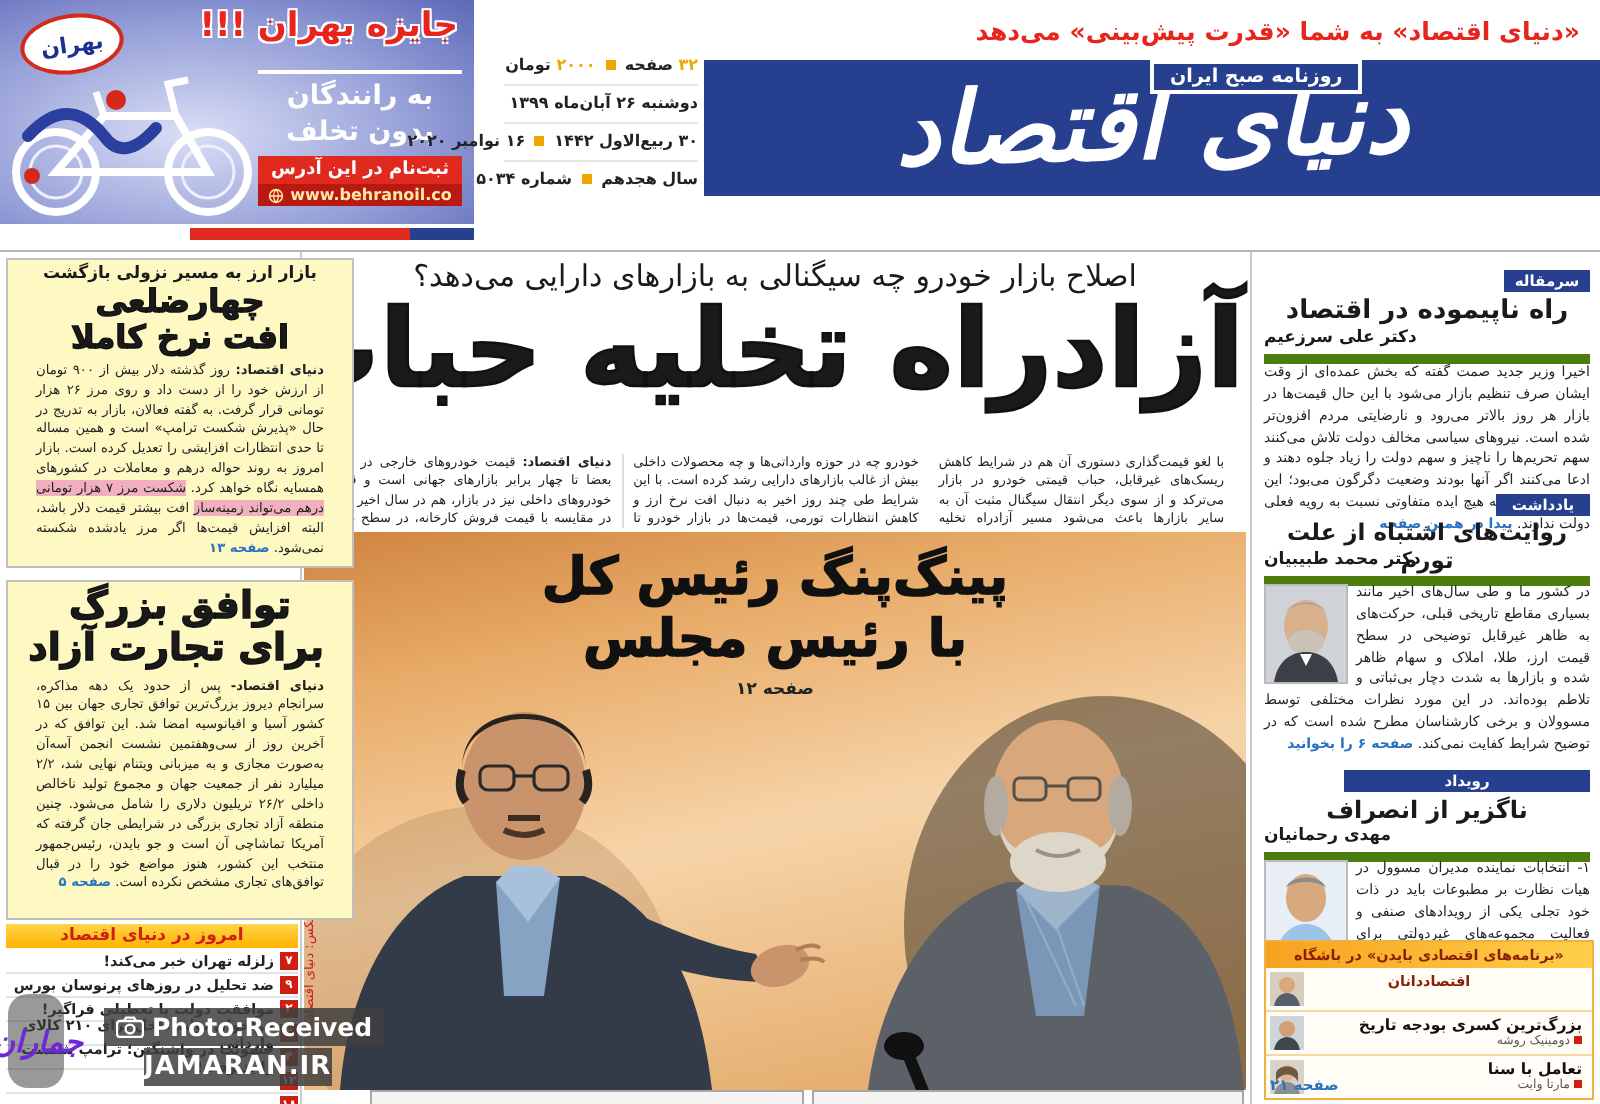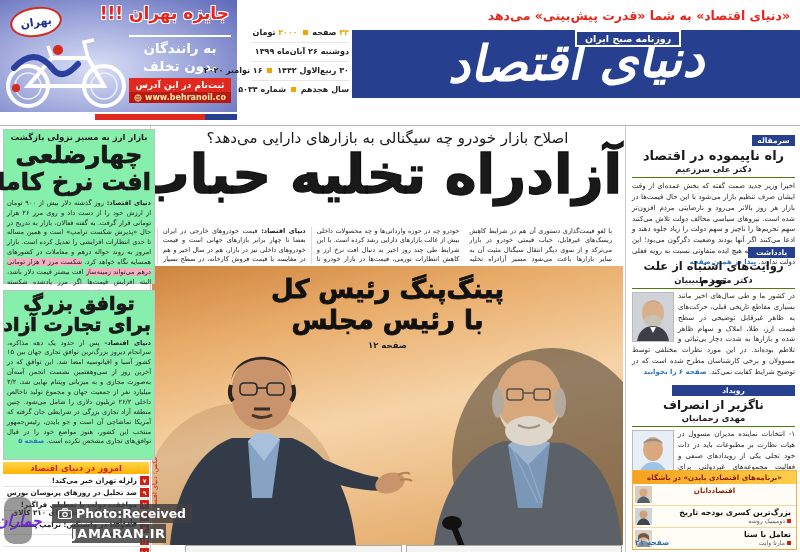--- a/index.html
+++ b/index.html
@@ -55,38 +55,38 @@
   .plink{color:#2a72bf;font-weight:bold;}
   .orange{left:152px;top:266px;width:471px;height:279px;overflow:hidden;
       background:linear-gradient(168deg,#cf8440 0%,#e8ab68 22%,#f6d4a8 52%,#e0a35f 100%);}
   .pp-title{width:100%;top:8px;font-size:26px;font-weight:bold;line-height:1.2;color:#111;
       -webkit-text-stroke:0.8px #111;}
   .pp-page{width:100%;top:74px;font-size:8.5px;font-weight:bold;color:#222;}
   .photo-credit{left:-24px;bottom:58px;font-size:6.5px;color:#cc2222;transform:rotate(-90deg);white-space:nowrap;}
   .bbox{top:545px;height:10px;background:#f4f4f2;border:1px solid #a8a8a8;}
 
   
-  .lbox{left:3px;width:144px;border:1px solid #c0c0c0;background:#86efac;padding:2px 3px;}
+  .lbox{left:3px;width:144px;border:1px solid #c0c0c0;background:#fef9c3;padding:2px 14px;}
   .lk{font-size:8.5px;font-weight:bold;}
-  .lt{font-size:24px;font-weight:bold;line-height:1.12;-webkit-text-stroke:0.7px #111;white-space:nowrap;}
+  .lt{font-size:16px;font-weight:bold;line-height:1.12;-webkit-text-stroke:0.7px #111;white-space:nowrap;}
   .lb{font-size:6.6px;line-height:1.5;color:#222;margin-top:3px;}
   .hl{background:#f2afc0;}
   .todaybar{left:3px;top:462px;width:146px;height:12px;background:linear-gradient(#ffd54a,#ffb300);
       color:#d01e12;font-size:8.5px;font-weight:bold;text-align:center;line-height:12px;}
   .todaylist{left:3px;top:475px;width:146px;}
   .trow{display:flex;align-items:center;height:11px;border-bottom:1px solid #e2e2e2;
       font-size:7.2px;font-weight:bold;color:#222;direction:rtl;}
   .tnum{flex:0 0 9px;width:9px;height:9px;background:#d01e12;color:#fff;font-size:6px;
       line-height:9px;text-align:center;margin-left:3px;font-weight:bold;}
 
   
   .lbl{background:#263f8f;color:#fff;font-size:7.5px;font-weight:bold;text-align:center;height:11px;line-height:11px;}
   .rt{left:632px;width:163px;font-weight:bold;text-align:center;}
-  .ra{left:632px;width:163px;font-size:8.5px;font-weight:bold;text-align:center;
-      border-bottom:1px solid #4d7c0f;padding-bottom:3px;}
+  .ra{left:632px;width:163px;font-size:8.5px;font-weight:bold;text-align:left;
+      border-bottom:5px solid #4d7c0f;padding-bottom:3px;}
   .rb{left:632px;width:163px;font-size:7px;line-height:1.55;color:#222;}
   .avatar{float:left;margin:1px 4px 1px 0;border:1px solid #bbb;}
   .biden{left:632px;top:470px;width:163px;height:78px;border:1px solid #f0b040;background:#fffdf6;overflow:hidden;}
   .bhead{height:13px;line-height:13px;background:linear-gradient(90deg,#f6a21f,#ffcf4a);
       color:#8a1d02;font-size:7.2px;font-weight:bold;text-align:center;}
   .brow{display:flex;align-items:center;height:21px;border-bottom:1px solid #f3d9a0;padding:0 2px;}
   .brow .bph{flex:0 0 17px;}
   .bcol{flex:1;direction:rtl;text-align:right;padding-right:3px;}
   .btitle{font-size:7.8px;font-weight:bold;color:#111;line-height:1.1;}
   .bauthor{font-size:6.2px;color:#555;}

